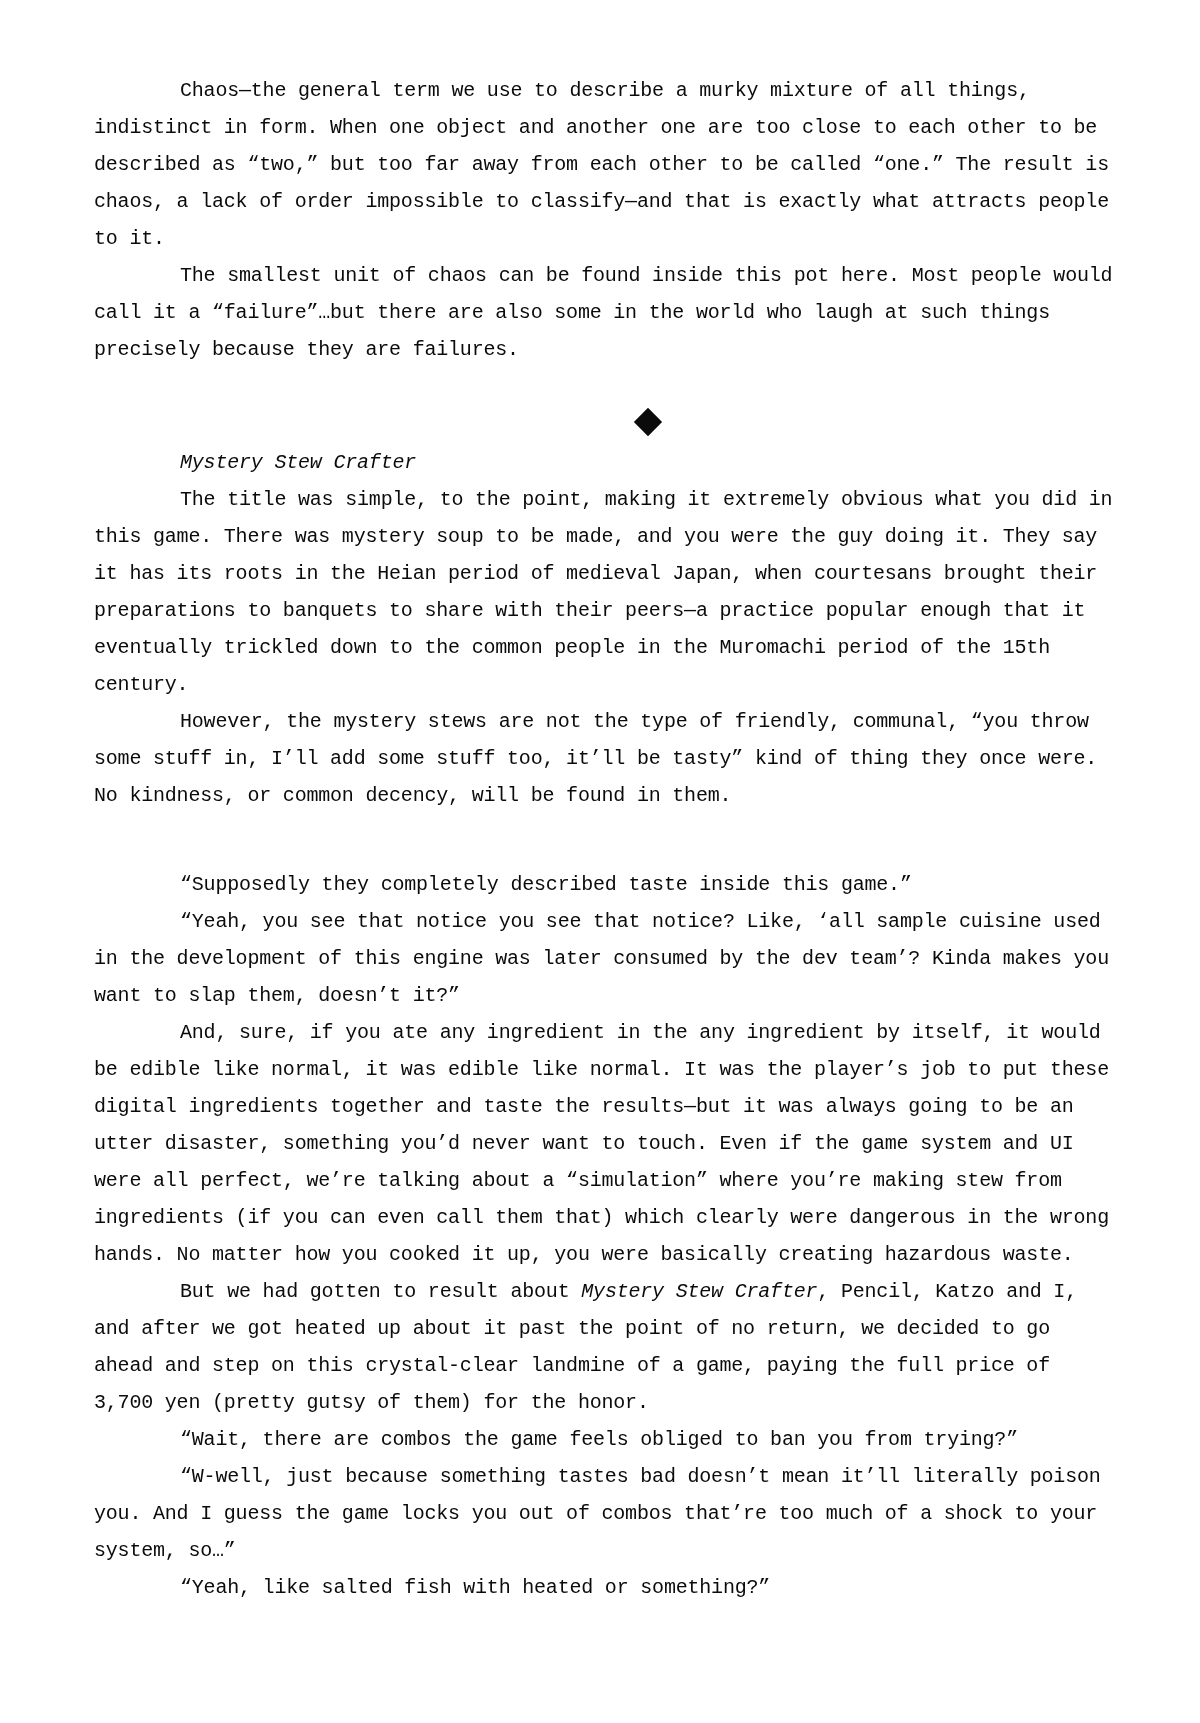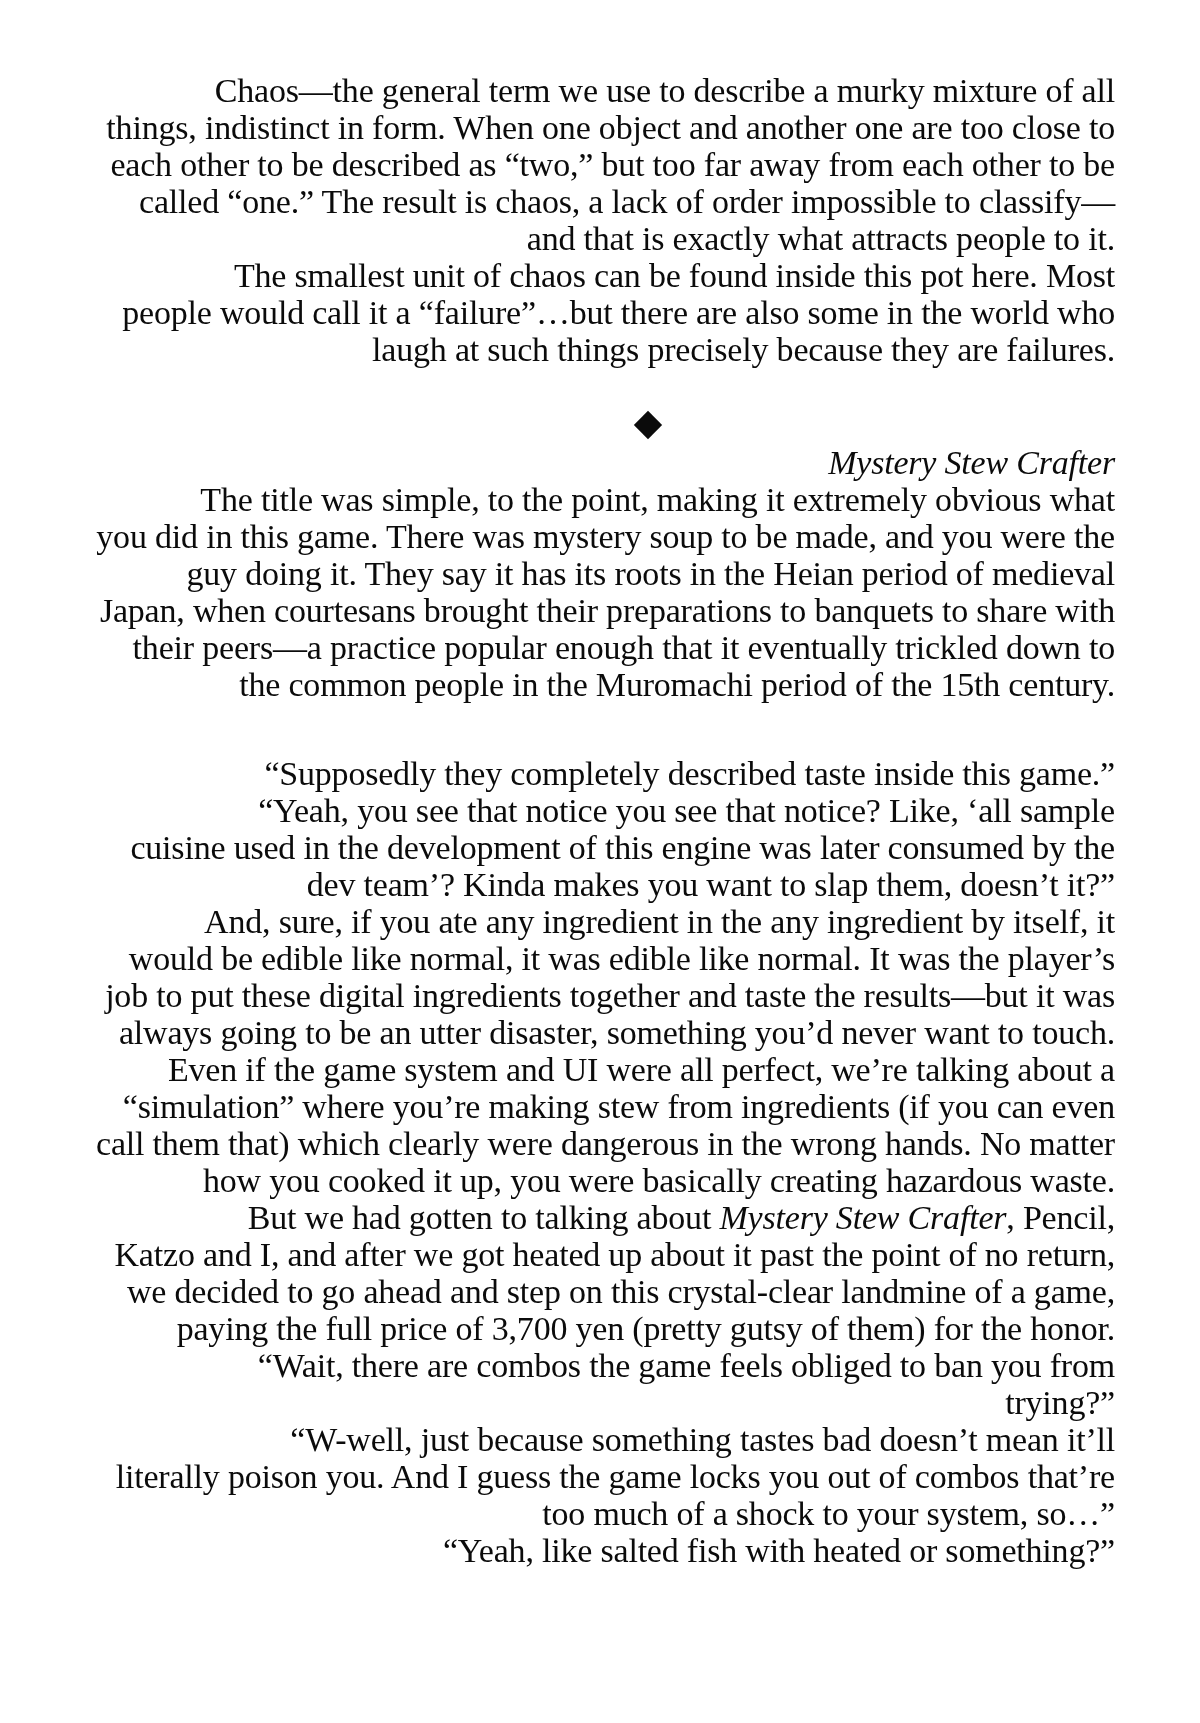--- a/index.html
+++ b/index.html
@@ -12,26 +12,26 @@
     background: #ffffff;
     overflow: hidden;
   }
   .page {
     box-sizing: border-box;
     width: 1200px;
     height: 1723px;
     padding: 72px 85px 0 94px;
   }
   .text-column {
-    font-family: Liberation Serif, serif;
-    font-size: 34px;
+    font-family: Liberation Mono, monospace;
+    font-size: 20px;
     line-height: 37px;
     letter-spacing: -0.2px;
     color: #0b0b0b;
-    text-align: right;
+    text-align: left;
   }
   p.para {
     margin: 0;
     padding: 0;
     text-indent: 86px;
   }
   .run.italic {
     font-style: italic;
   }
   .divider {
@@ -56,22 +56,23 @@
 </head>
 <body style="background: rgb(255, 255, 255);">
 
 <div class="page">
   <div class="text-column" id="text-column" style="color: rgb(11, 11, 11);">
       <p class="para"><span class="run">Chaos—the general term we use to describe a murky mixture of all things, indistinct in form. When one object and another one are too close to each other to be described as “two,” but too far away from each other to be called “one.” The result is chaos, a lack of order impossible to classify—and that is exactly what attracts people to it.</span></p>
       <p class="para"><span class="run">The smallest unit of chaos can be found inside this pot here. Most people would call it a “failure”…but there are also some in the world who laugh at such things precisely because they are failures.</span></p>
       <div class="divider"><span class="diamond"></span></div>
       <p class="para"><span class="run italic">Mystery Stew Crafter</span></p>
       <p class="para"><span class="run">The title was simple, to the point, making it extremely obvious what you did in this game. There was mystery soup to be made, and you were the guy doing it. They say it has its roots in the Heian period of medieval Japan, when courtesans brought their preparations to banquets to share with their peers—a practice popular enough that it eventually trickled down to the common people in the Muromachi period of the 15th century.</span></p>
+      <p class="para"><span class="run">However, the mystery stews are not the type of friendly, communal, “you throw some stuff in, I’ll add some stuff too, it’ll be tasty” kind of thing they once were. No kindness, or common decency, will be found in them.</span></p>
       <div class="gap"></div>
       <p class="para"><span class="run">“Supposedly they completely described taste inside this game.”</span></p>
       <p class="para"><span class="run">“Yeah, you see that notice you see that notice? Like, ‘all sample cuisine used in the development of this engine was later consumed by the dev team’? Kinda makes you want to slap them, doesn’t it?”</span></p>
       <p class="para"><span class="run">And, sure, if you ate any ingredient in the any ingredient by itself, it would be edible like normal, it was edible like normal. It was the player’s job to put these digital ingredients together and taste the results—but it was always going to be an utter disaster, something you’d never want to touch. Even if the game system and UI were all perfect, we’re talking about a “simulation” where you’re making stew from ingredients (if you can even call them that) which clearly were dangerous in the wrong hands. No matter how you cooked it up, you were basically creating hazardous waste.</span></p>
-      <p class="para"><span class="run">But we had gotten to talking about </span><span class="run italic">Mystery Stew Crafter</span><span class="run">, Pencil, Katzo and I, and after we got heated up about it past the point of no return, we decided to go ahead and step on this crystal-clear landmine of a game, paying the full price of 3,700 yen (pretty gutsy of them) for the honor.</span></p>
+      <p class="para"><span class="run">But we had gotten to result about </span><span class="run italic">Mystery Stew Crafter</span><span class="run">, Pencil, Katzo and I, and after we got heated up about it past the point of no return, we decided to go ahead and step on this crystal-clear landmine of a game, paying the full price of 3,700 yen (pretty gutsy of them) for the honor.</span></p>
       <p class="para"><span class="run">“Wait, there are combos the game feels obliged to ban you from trying?”</span></p>
       <p class="para"><span class="run">“W-well, just because something tastes bad doesn’t mean it’ll literally poison you. And I guess the game locks you out of combos that’re too much of a shock to your system, so…”</span></p>
       <p class="para"><span class="run">“Yeah, like salted fish with heated or something?”</span></p>
     </div>
 </div>
 
 </body></html>

